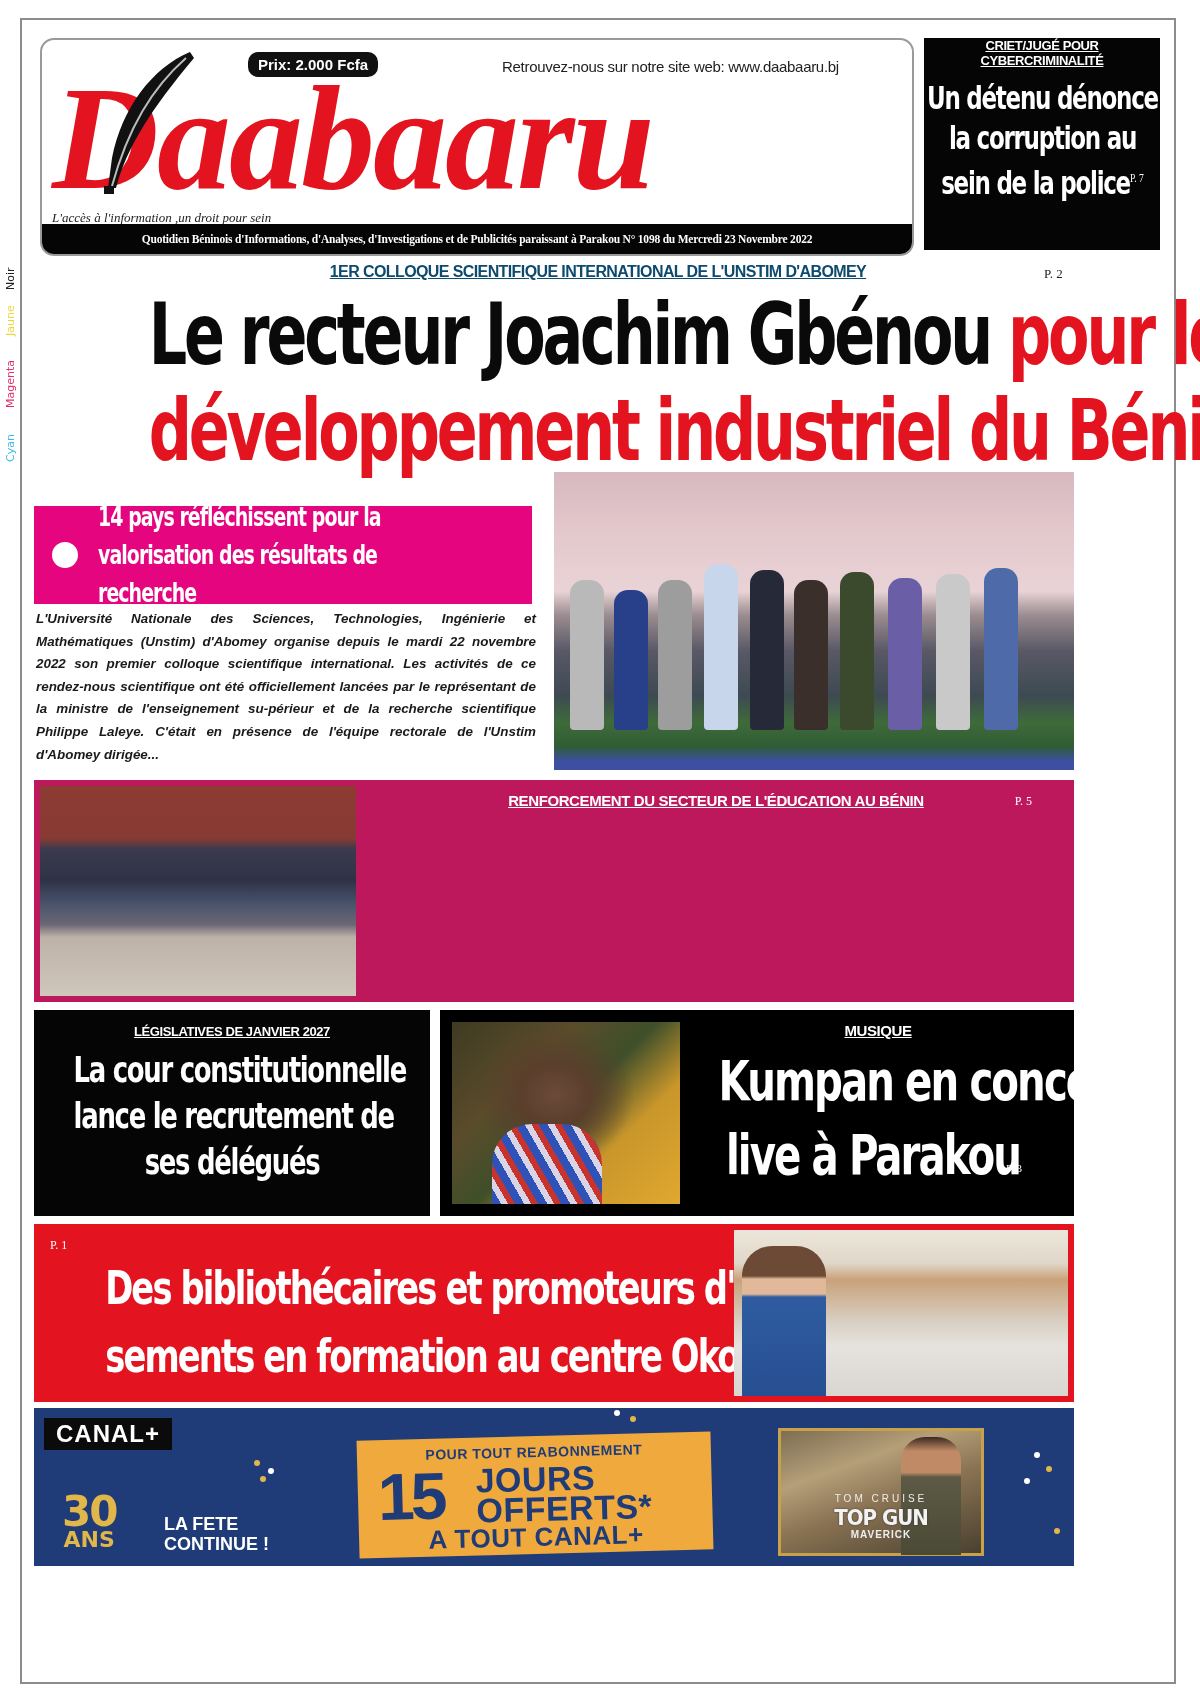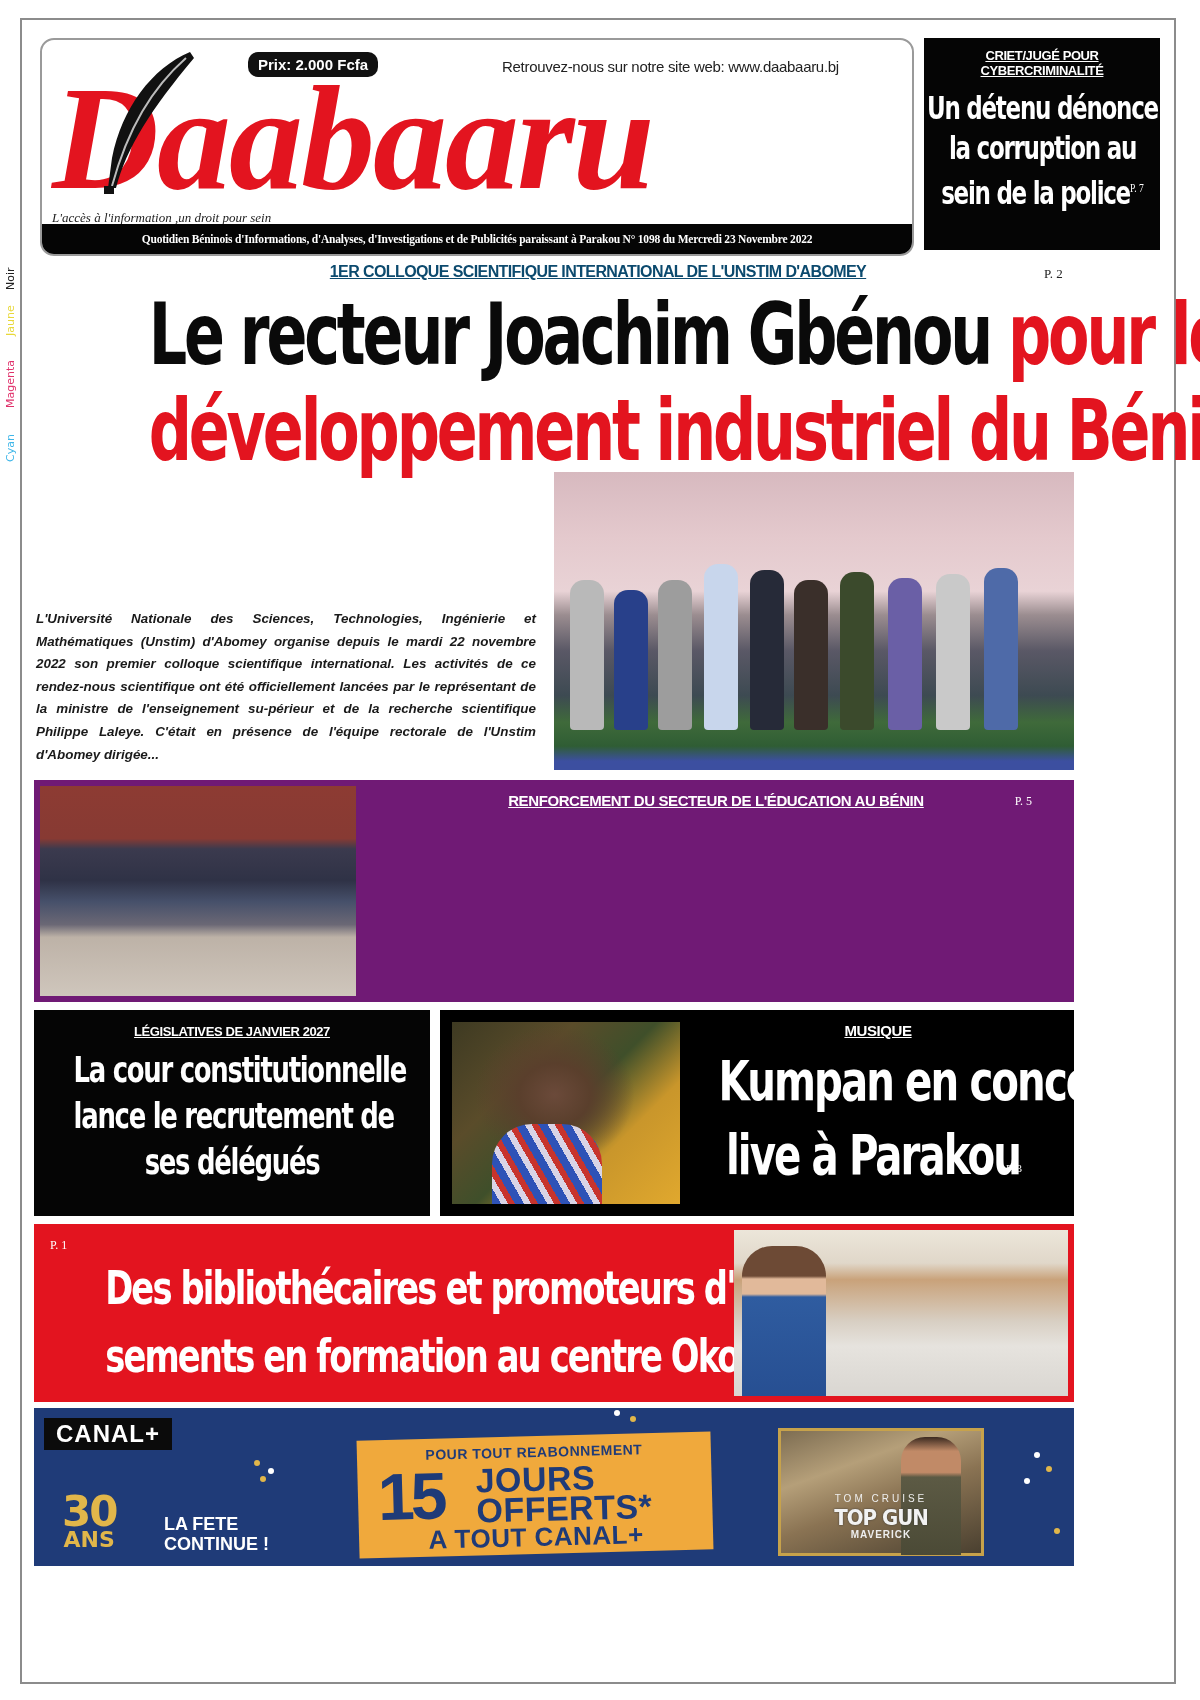--- a/index.html
+++ b/index.html
@@ -24,21 +24,21 @@
     font-weight: bold; font-size: 148px; color: #e3141f; letter-spacing: -2px; line-height: 1; }
   .feather { position: absolute; left: 40px; top: 8px; width: 120px; height: 150px; }
   .tagline { position: absolute; left: 10px; top: 170px; font-family: "Liberation Serif", serif; font-style: italic;
     font-size: 13px; color: #222; }
   .masthead-bar { position: absolute; left: 0; bottom: 0; width: 100%; height: 30px; background: #050505;
     color: #fff; font-family: "Liberation Serif", serif; font-weight: bold; font-size: 11.5px;
     display: flex; align-items: center; justify-content: center; letter-spacing: -0.2px; white-space: nowrap; }
 
   
   .teaser-top { position: absolute; left: 902px; top: 18px; width: 236px; height: 212px; background: #050505;
-    color: #fff; text-align: center; padding-top: 10px; }
+    color: #fff; text-align: center; padding-top: 0; }
   .kicker { font-weight: bold; text-decoration: underline; letter-spacing: -0.4px; }
   .teaser-top .kicker { font-size: 13px; }
   .teaser-top .headline { font-family: "DejaVu Sans Condensed", "DejaVu Sans", sans-serif; font-weight: bold;
     font-size: 32px; line-height: 40px; letter-spacing: -1.6px; margin-top: 10px; transform: scaleX(0.8); transform-origin: center; width: 125%; margin-left: -12.5%; }
   .pageref { font-family: "Liberation Serif", serif; font-size: 12px; font-weight: normal; vertical-align: super; letter-spacing: 0; }
 
   
   .main-kicker { position: absolute; left: 0; top: 243px; width: 100%; text-align: center; font-size: 16px;
     color: #0c4a6e; }
   .main-kicker .kicker { letter-spacing: -0.6px; }
@@ -58,21 +58,21 @@
 
   .lead-body { position: absolute; left: 14px; top: 588px; width: 500px; font-family: "Liberation Sans", sans-serif;
     font-style: italic; font-weight: bold; font-size: 13.4px; line-height: 22.6px; color: #1a1a1a; text-align: justify; }
 
   .photo { position: absolute; overflow: hidden; }
   .photo-main { left: 532px; top: 452px; width: 520px; height: 298px;
     background: linear-gradient(180deg, #d7b9bf 0%, #e4c9cd 22%, #e9d3d6 40%, #9b8d90 48%, #5a5866 60%, #3d4a52 75%, #3f6a3a 84%, #2f5d34 92%, #3c4fa0 97%); }
   .photo-main .fig { position: absolute; bottom: 40px; width: 34px; border-radius: 14px 14px 4px 4px; }
 
   
-  .red-block { position: absolute; left: 12px; top: 760px; width: 1040px; height: 222px; background: #701a75; }
+  .red-block { position: absolute; left: 12px; top: 760px; width: 1040px; height: 222px; background: #be185d; }
   .photo-dedras { left: 6px; top: 6px; width: 316px; height: 210px;
     background: linear-gradient(180deg, #8d3b33 0%, #873a33 25%, #3b3a4e 30%, #2f3246 45%, #46506a 55%, #6b6875 66%, #bdb2a7 72%, #cfc6bc 100%); }
   .red-block .kicker-row { position: absolute; left: 330px; top: 12px; width: 704px; text-align: center; color: #fff; font-size: 15px; }
   .red-block .ref { position: absolute; right: 42px; top: 14px; color: #fff; font-family: "Liberation Serif", serif; font-size: 12px; }
   .red-block .headline { position: absolute; left: 330px; top: 34px; width: 710px; text-align: center; color: #fff;
     font-family: "DejaVu Sans Condensed", "DejaVu Sans", sans-serif; font-weight: bold; font-size: 64px; line-height: 86px; letter-spacing: -2.6px; }
   .red-block .headline .line, .lib-block .headline .line, .kumpan .headline .line, .legis .headline .line { display: block; transform: scaleX(0.8); transform-origin: center; white-space: nowrap; }
 
   
   .legis { position: absolute; left: 12px; top: 990px; width: 396px; height: 206px; background: #050505; color: #fff; text-align: center; }
@@ -164,20 +164,24 @@
 
   <div class="main-kicker">
     <span class="kicker">1ER COLLOQUE SCIENTIFIQUE INTERNATIONAL DE L'UNSTIM D'ABOMEY</span>
   </div>
   <div class="main-kicker-ref">P. 2</div>
   <div class="main-headline">
     <span class="line"><span class="black">Le recteur Joachim Gbénou </span><span class="red">pour le</span></span>
     <span class="line red">développement industriel du Bénin</span>
   </div>
 
+  <div class="pink-box">
+    <div class="dot"></div>
+    <div class="text">14 pays réfléchissent pour la valorisation des résultats de recherche</div>
+  </div>
 
   <div class="lead-body">L'Université Nationale des Sciences, Technologies, Ingénierie et Mathématiques (Unstim) d'Abomey organise depuis le mardi 22 novembre 2022 son premier colloque scientifique international. Les activités de ce rendez-nous scientifique ont été officiellement lancées par le représentant de la ministre de l'enseignement su-périeur et de la recherche scientifique Philippe Laleye. C'était en présence de l'équipe rectorale de l'Unstim d'Abomey dirigée...</div>
 
   <div class="photo photo-main">
     <div class="fig" style="left:16px;height:150px;background:#b9b9b9"></div>
     <div class="fig" style="left:60px;height:140px;background:#28408a"></div>
     <div class="fig" style="left:104px;height:150px;background:#9d9d9d"></div>
     <div class="fig" style="left:150px;height:166px;background:#c8d6ec"></div>
     <div class="fig" style="left:196px;height:160px;background:#262a38"></div>
     <div class="fig" style="left:240px;height:150px;background:#3a2f2a"></div>

